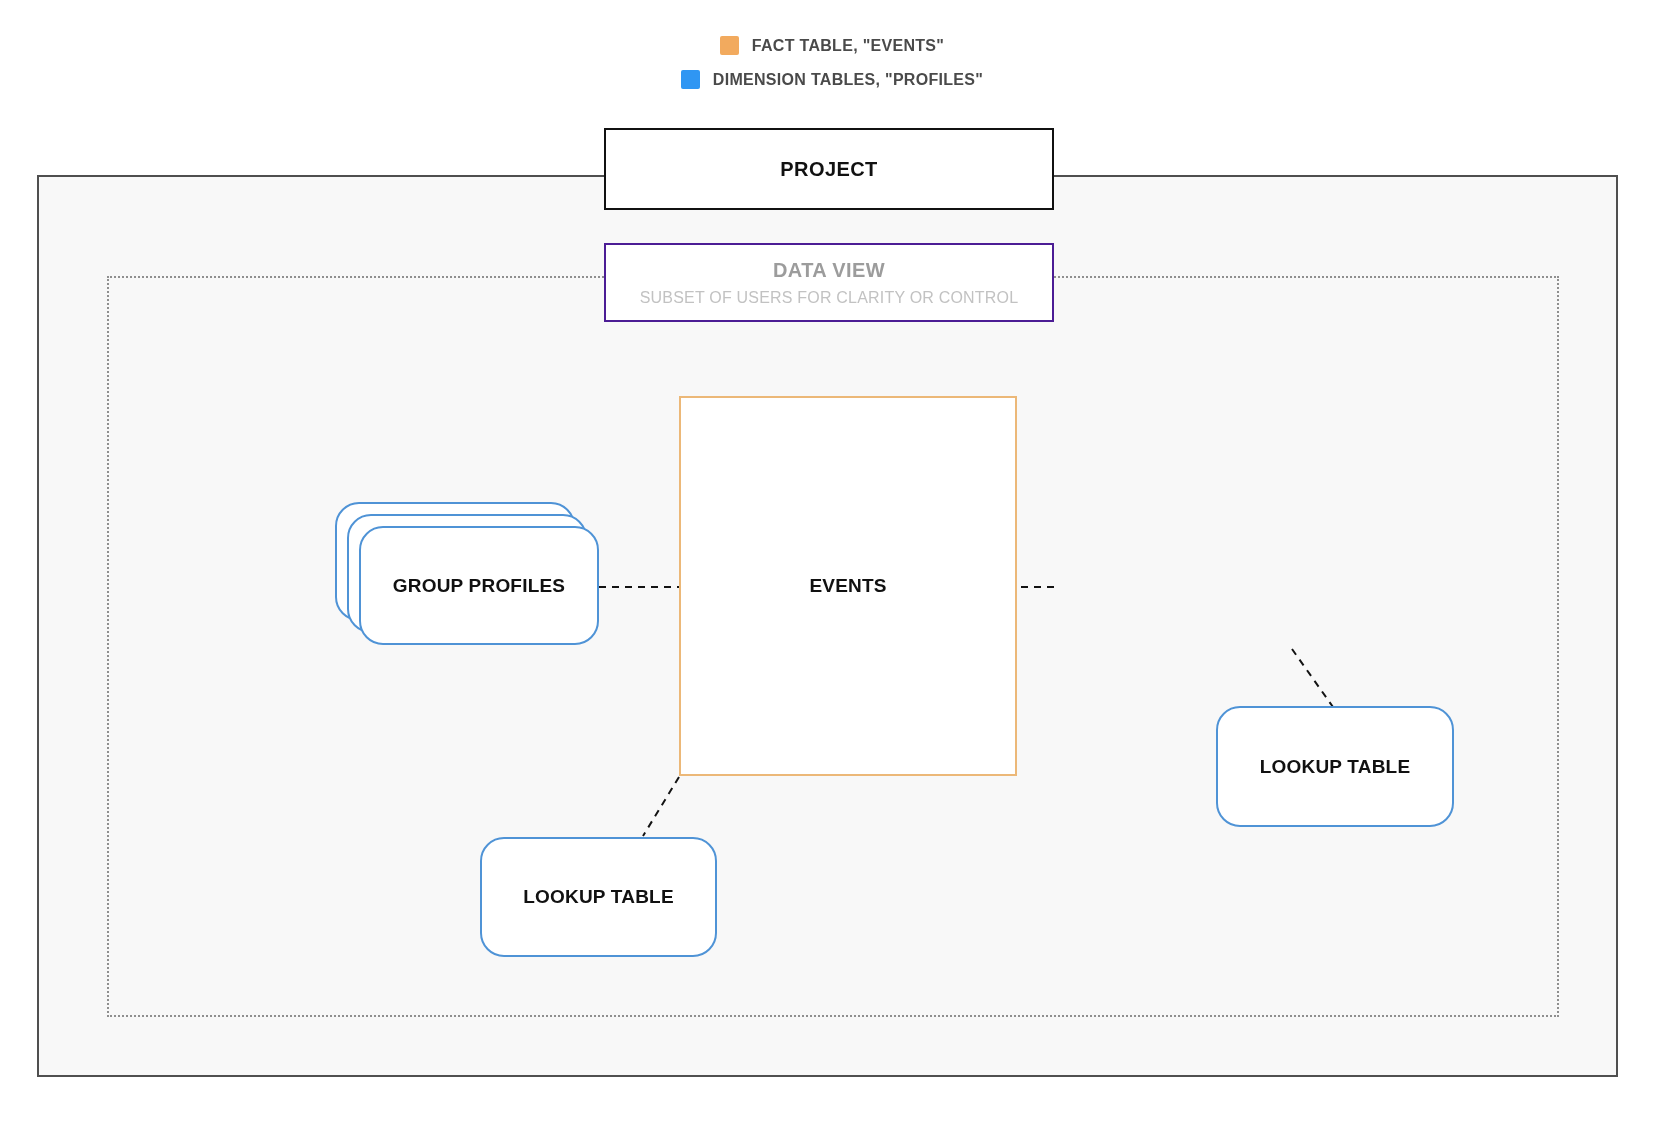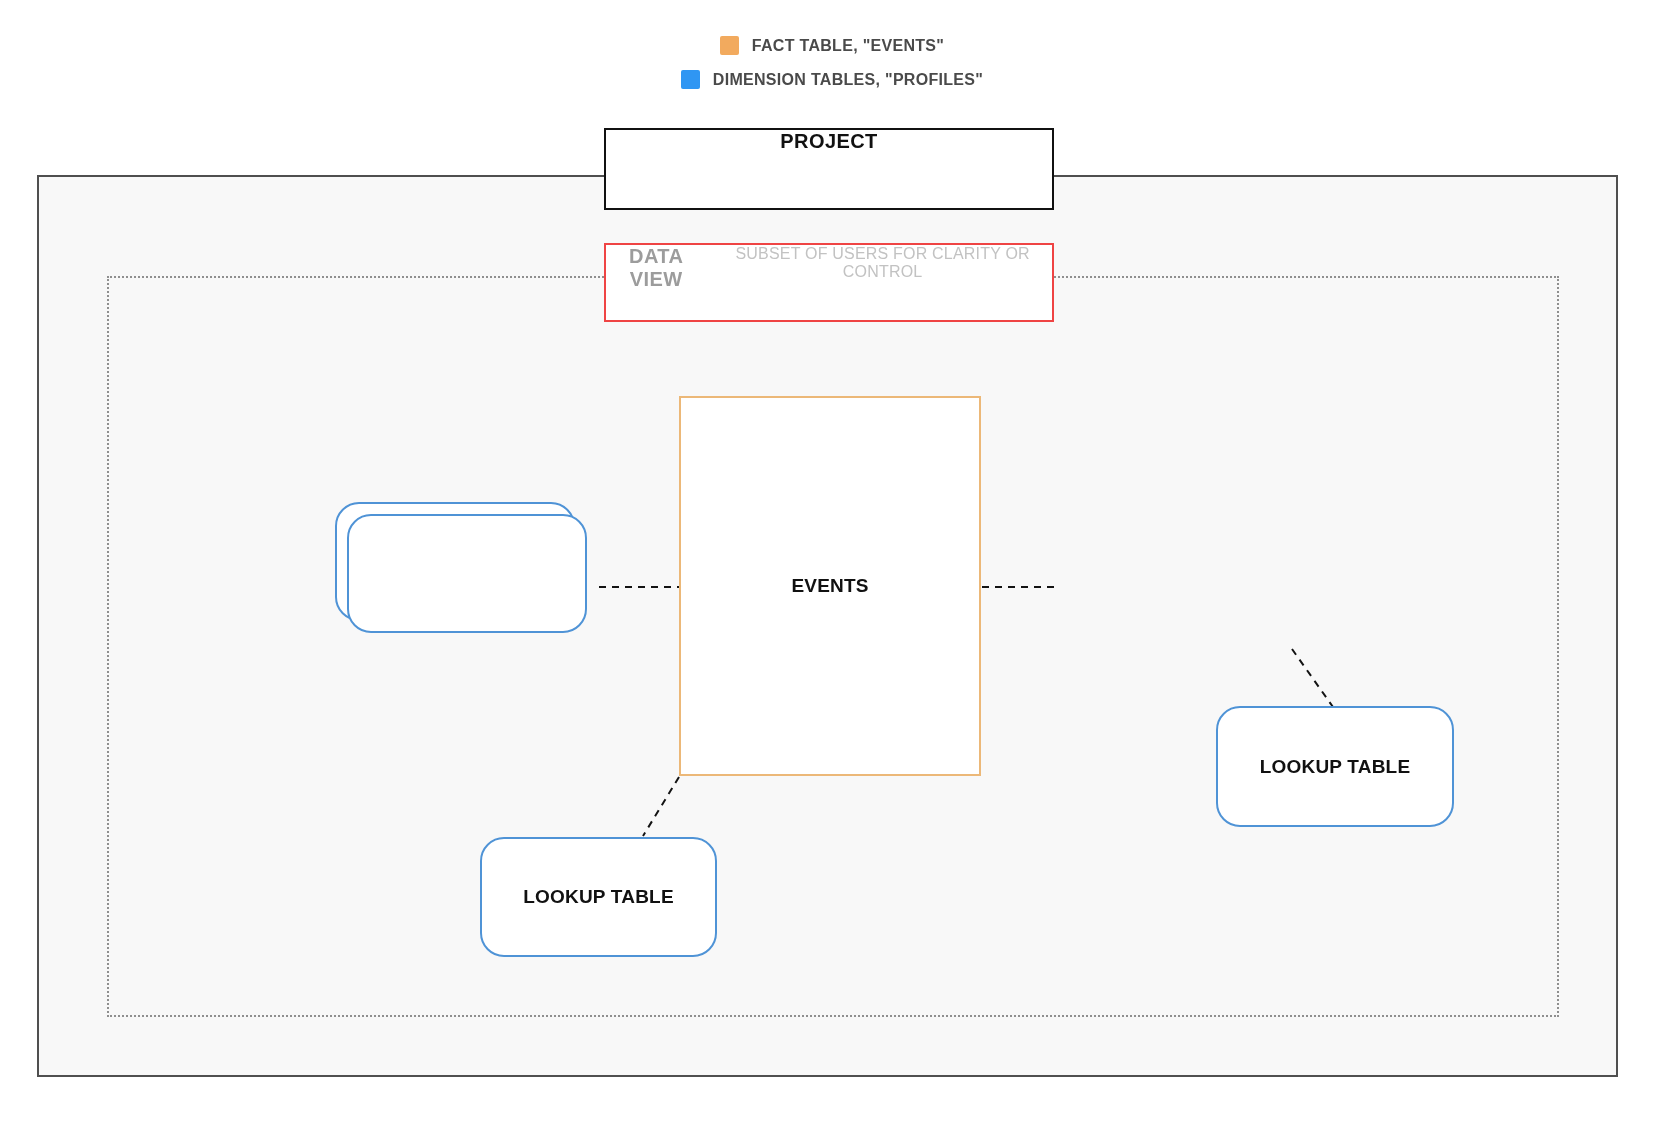--- a/index.html
+++ b/index.html
@@ -32,24 +32,24 @@
   }
   .dataview-rect {
     position: absolute; left: 107px; top: 276px; width: 1452px; height: 741px;
     border: 2px dotted #8f8f8f; z-index: 2;
   }
 
   
   .header-box {
     position: absolute; left: 604px; width: 450px; z-index: 5;
     background: #ffffff; text-align: center;
-    display: flex; flex-direction: row; justify-content: center; gap: 7px;
+    display: flex; flex-direction: column; justify-content: center; gap: 7px;
   }
   .project-box { top: 128px; height: 82px; border: 2px solid #111111; }
-  .dataview-box { top: 243px; height: 79px; border: 2px solid #ef4444; }
+  .dataview-box { top: 243px; height: 79px; border: 2px solid #4c1d95; }
   .header-title { font-size: 20px; font-weight: bold; color: #111111; letter-spacing: 0.4px; }
   .header-subtitle { font-size: 17px; color: #3c3c3c; letter-spacing: 0.2px; }
   .dataview-box .header-title { color: #9c9c9c; }
   .dataview-box .header-subtitle { color: #c2c2c2; font-size: 16px; }
 
   
   .connectors { position: absolute; inset: 0; z-index: 3; }
   .connectors line {
     stroke: #131313; stroke-width: 2; stroke-dasharray: 7 6;
   }
@@ -63,21 +63,21 @@
   }
   .node-blue { border: 2px solid #4f93d6; border-radius: 24px; }
   .node-orange { border: 2px solid #ecb878; border-radius: 0; }
 
   .stack-card { position: absolute; width: 240px; height: 119px; background: #ffffff;
     border: 2px solid #4f93d6; border-radius: 24px; z-index: 4; }
   .stack-back  { left: 335px; top: 502px; }
   .stack-mid   { left: 347px; top: 514px; }
 
   .group-profiles { left: 359px; top: 526px; width: 240px; height: 119px; z-index: 5; }
-  .events-box     { left: 679px; top: 396px; width: 302px; height: 380px; }
+  .events-box     { left: 679px; top: 396px; width: 338px; height: 380px; }
   .user-profiles  { left: 1054px; top: 527px; width: 242px; height: 120px; }
   .lookup-right   { left: 1216px; top: 706px; width: 238px; height: 121px; }
   .lookup-bottom  { left: 480px;  top: 837px; width: 237px; height: 120px; }
 </style>
 </head>
 <body>
 
 <div class="canvas">
 
   <div class="legend">
@@ -105,20 +105,23 @@
     <div class="header-title">PROJECT</div>
   </div>
 
   <div class="header-box dataview-box">
     <div class="header-title">DATA VIEW</div>
     <div class="header-subtitle">SUBSET OF USERS FOR CLARITY OR CONTROL</div>
   </div>
 
   <div class="stack-card stack-back"></div>
   <div class="stack-card stack-mid"></div>
+  <div class="node node-blue group-profiles">
+    <span>GROUP PROFILES</span>
+  </div>
 
   <div class="node node-orange events-box">
     <span>EVENTS</span>
   </div>
 
 
   <div class="node node-blue lookup-right">
     <span>LOOKUP TABLE</span>
   </div>
 

